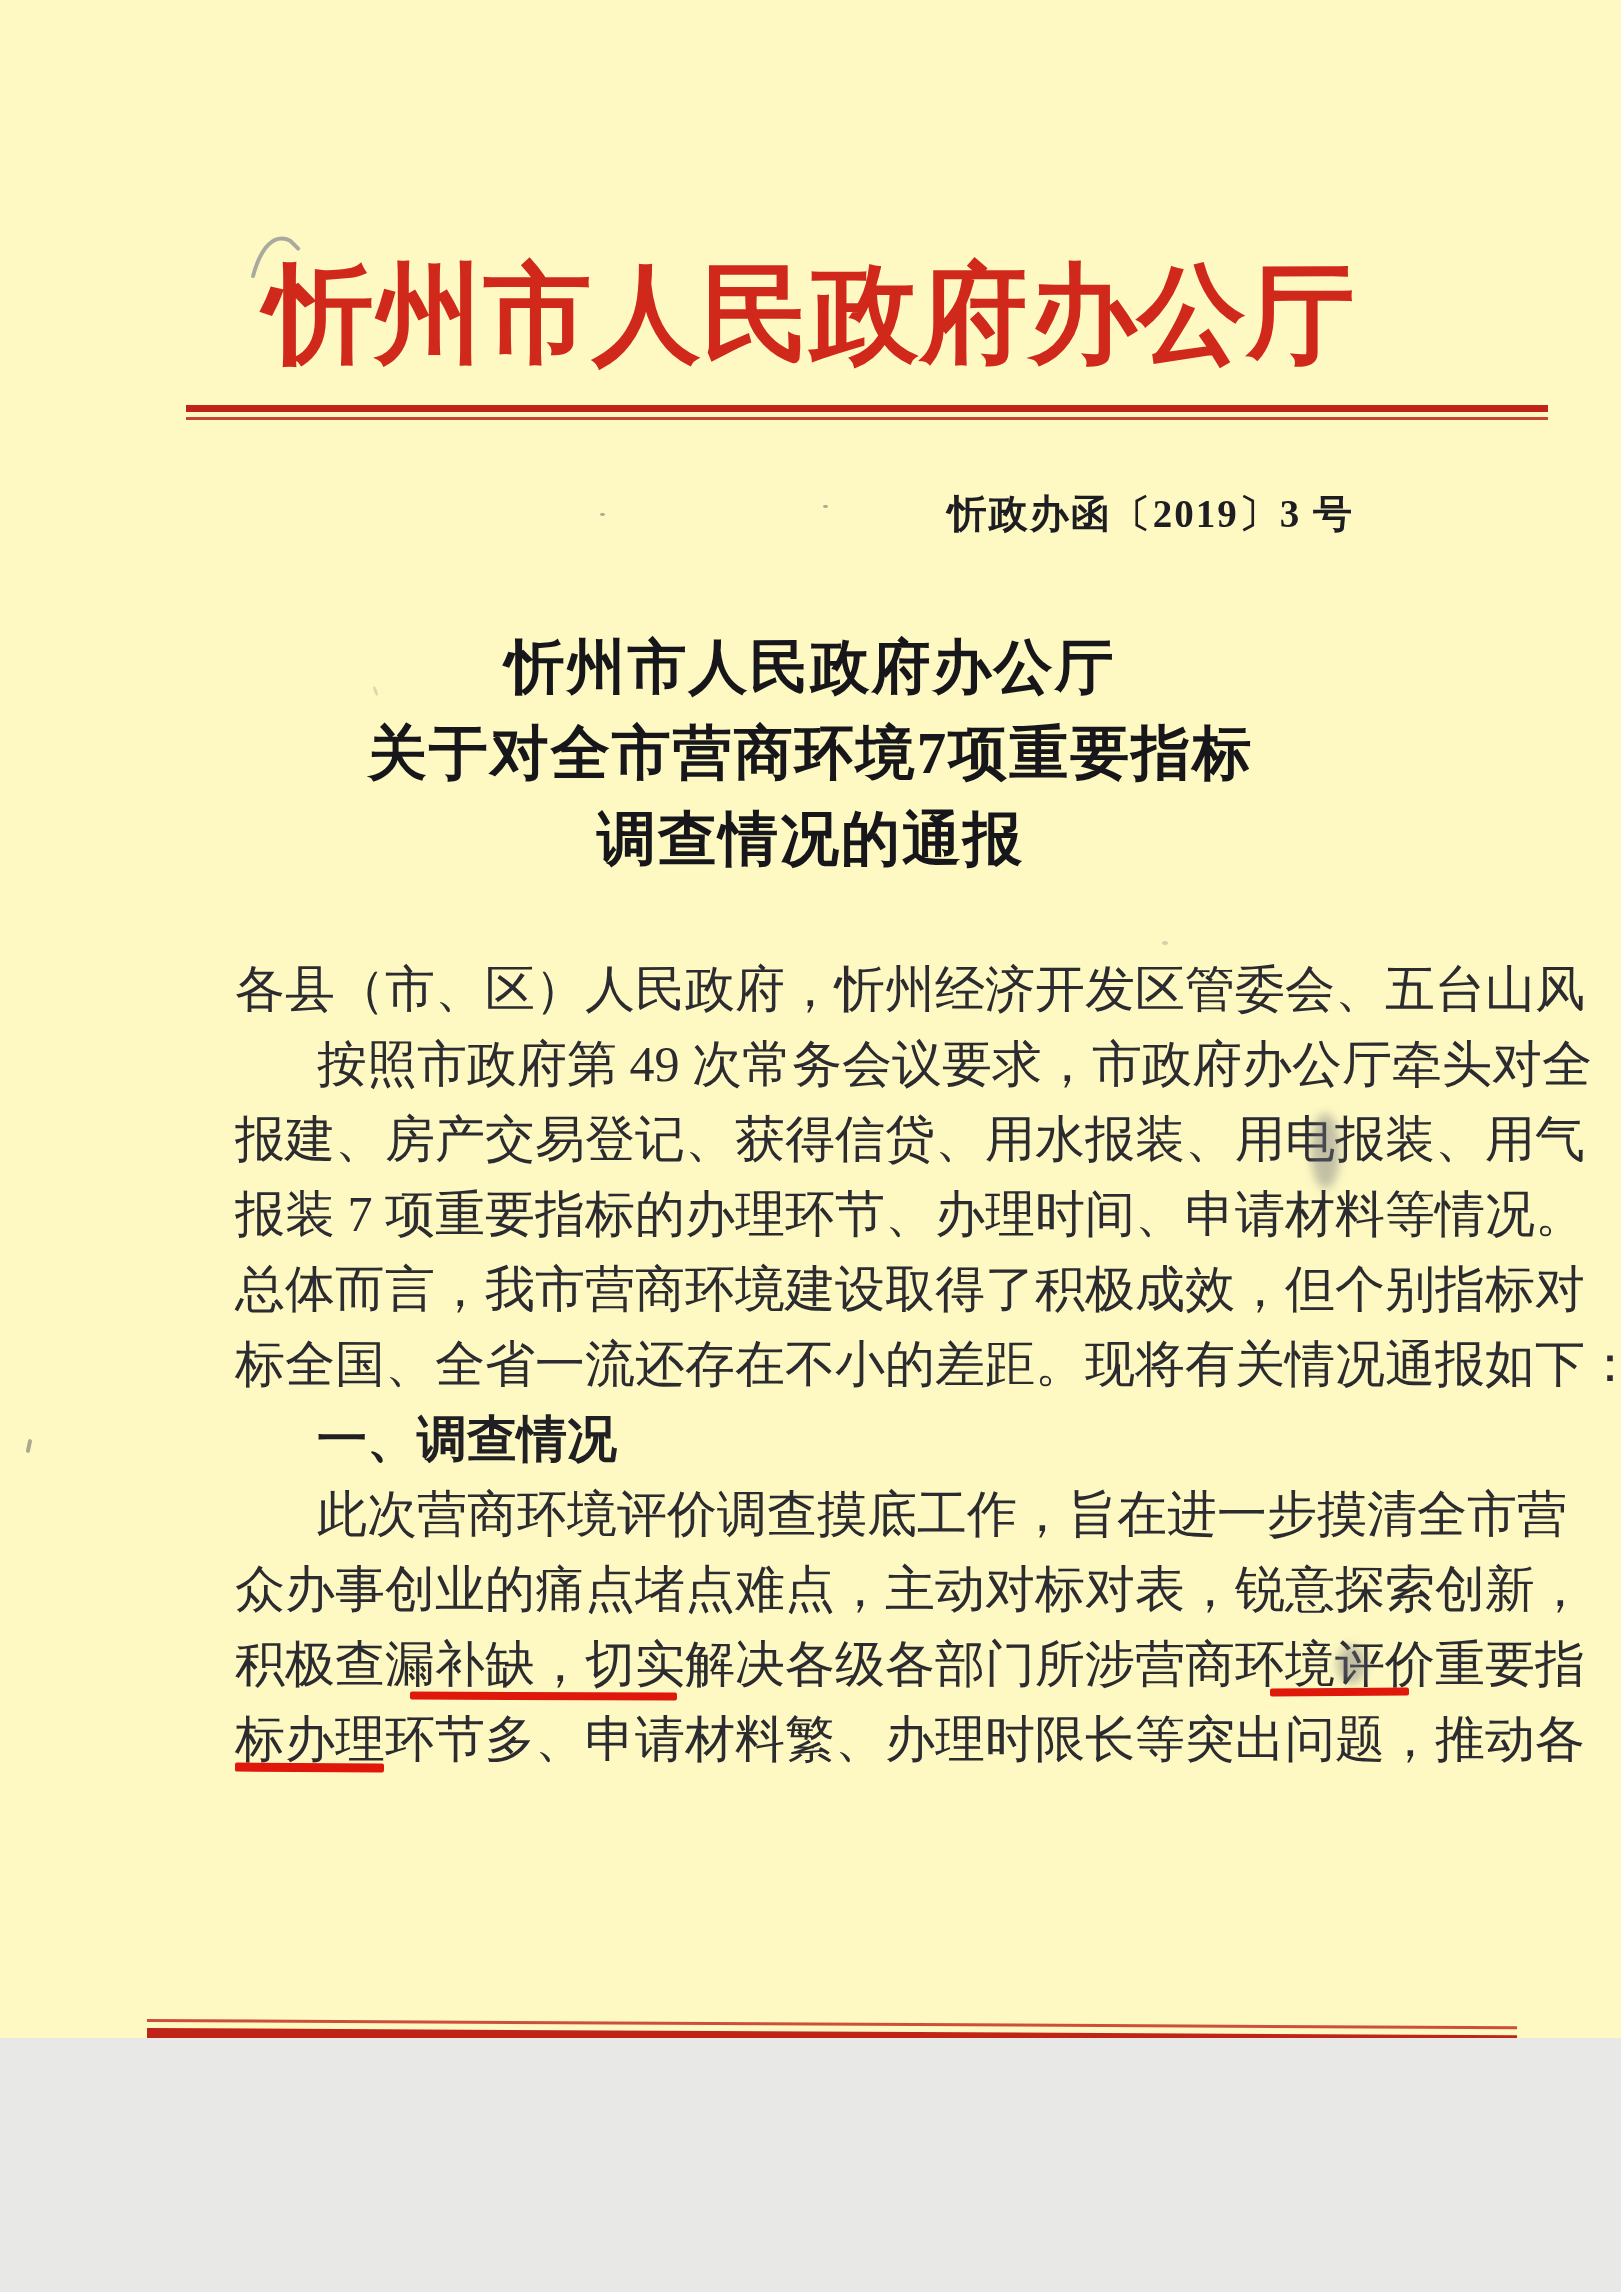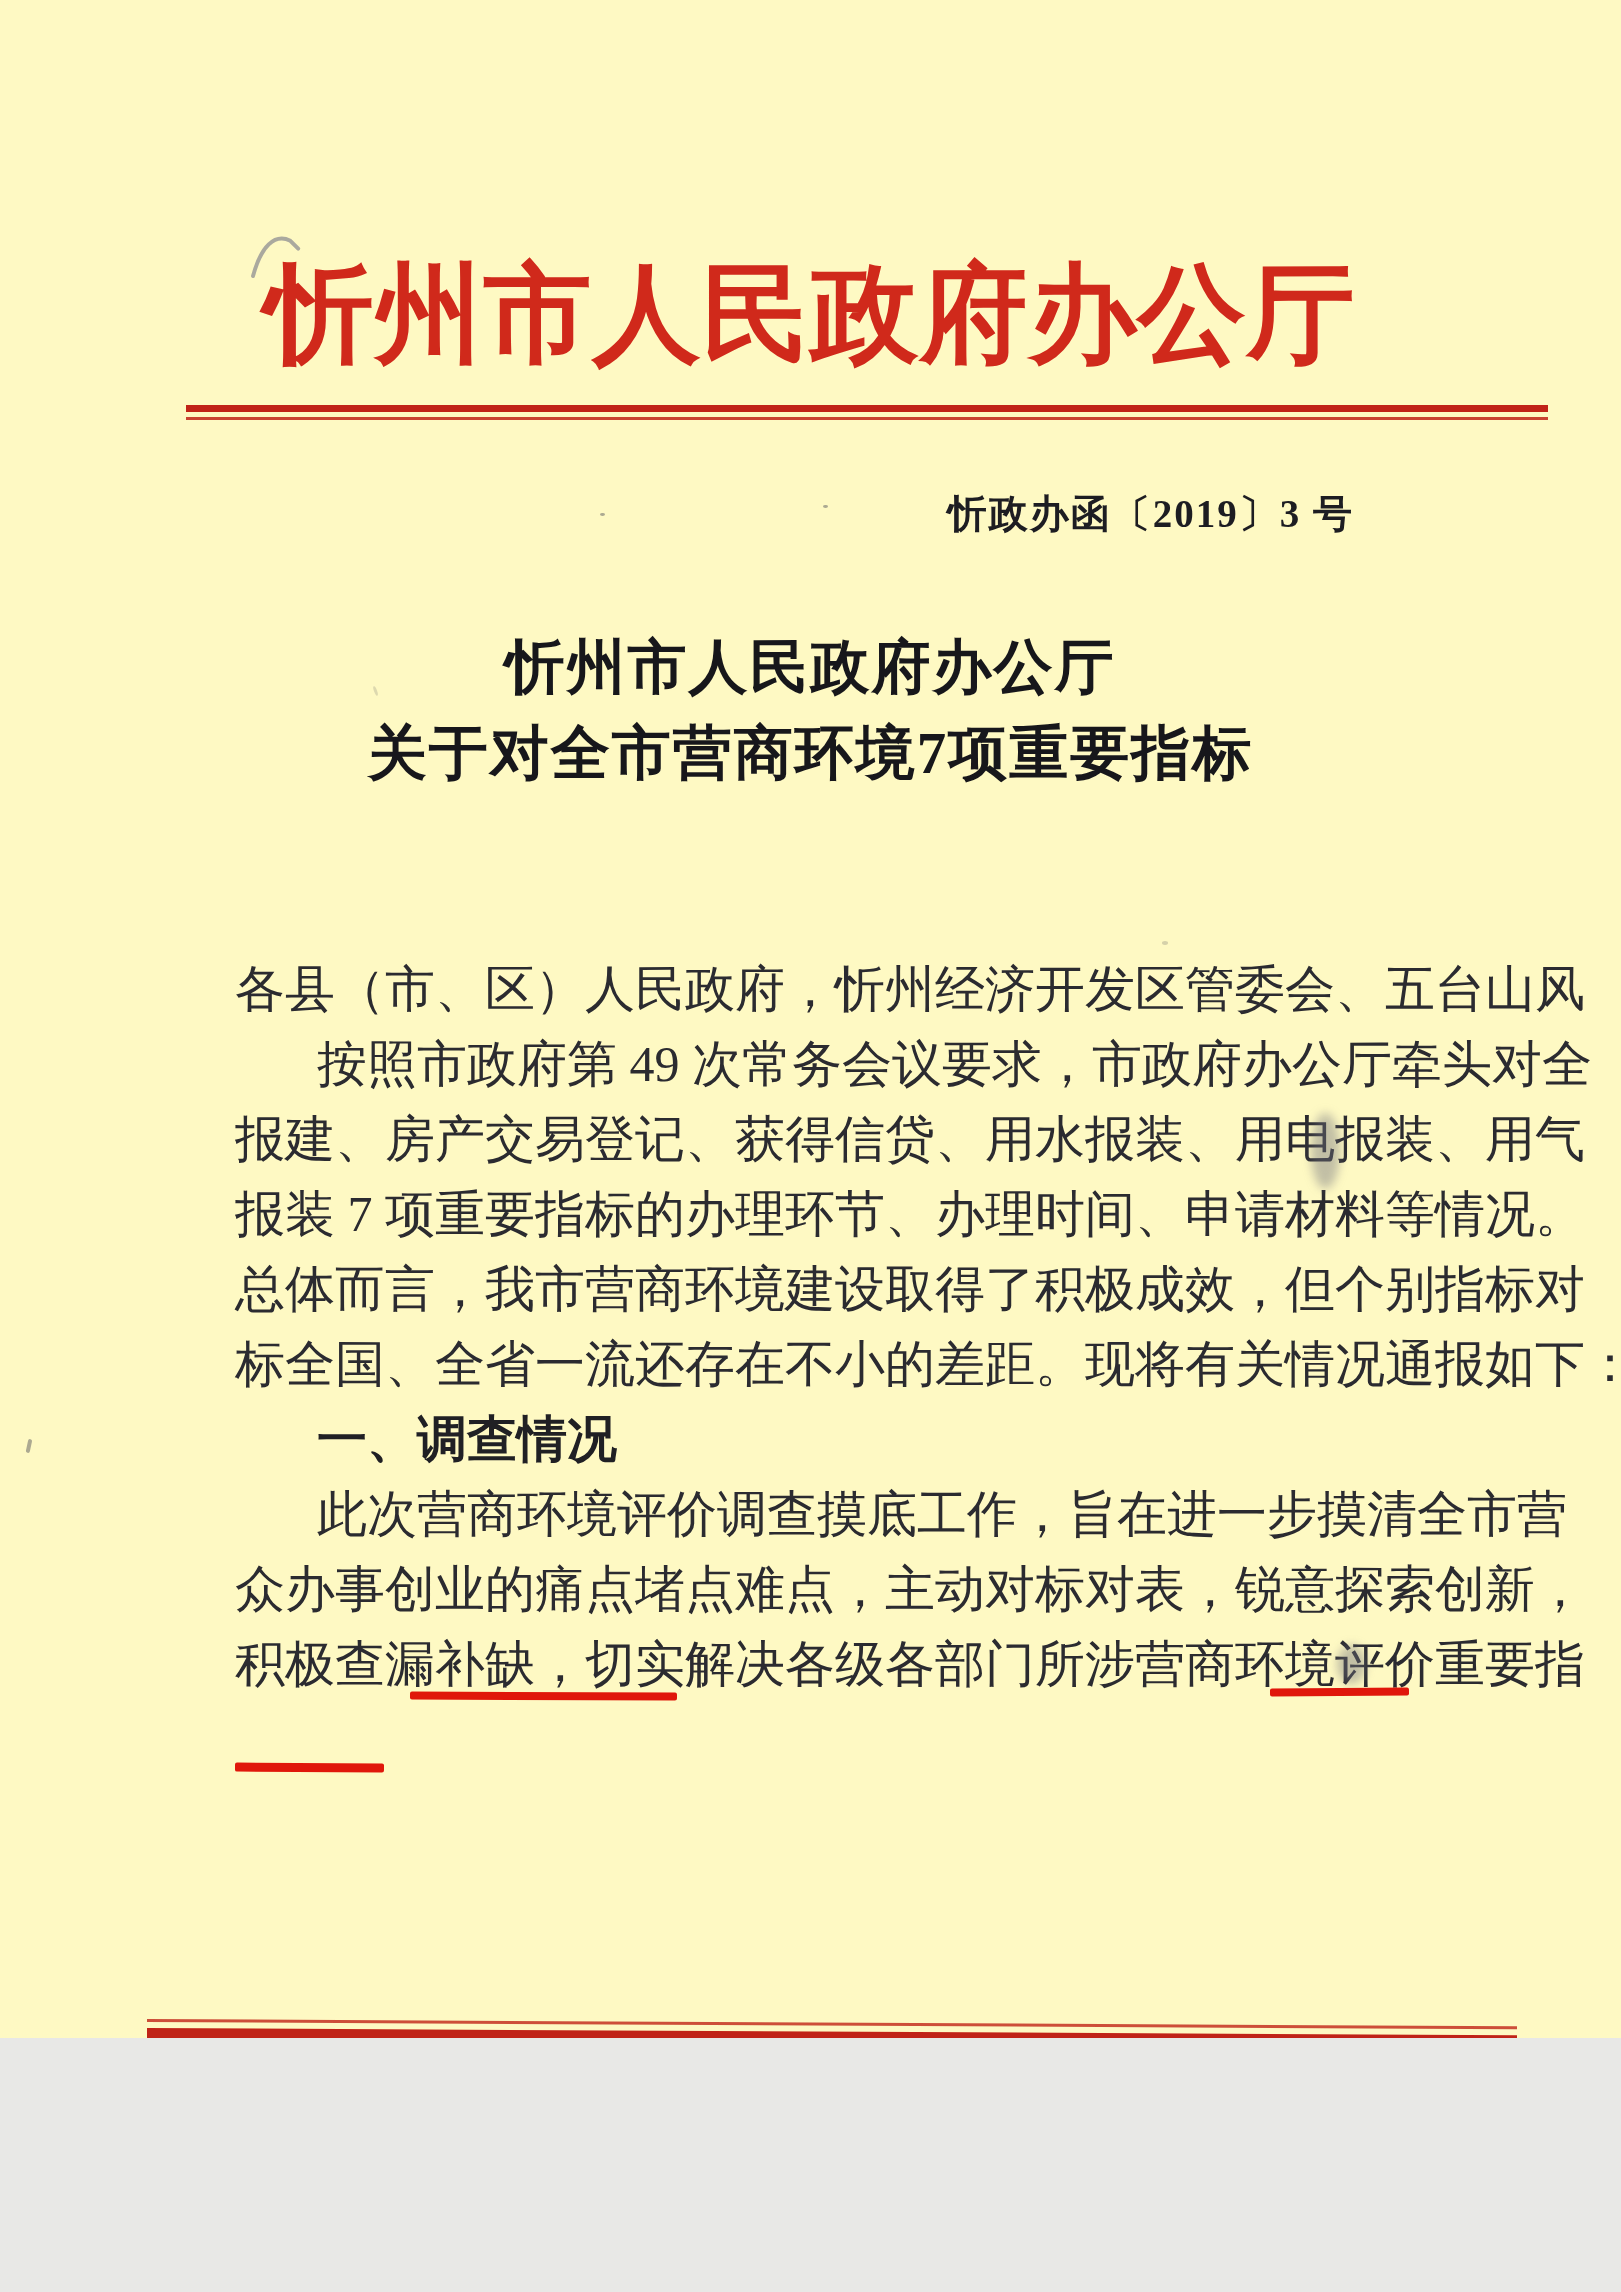--- a/index.html
+++ b/index.html
@@ -75,33 +75,35 @@
   <div class="org-header" style="color: rgb(208, 41, 27);">忻州市人民政府办公厅</div>
 
   <div class="rule rule-top-thick" style="background: rgb(192, 35, 23);"></div>
   <div class="rule rule-top-thin" style="background: rgb(192, 35, 23);"></div>
 
   <div class="doc-number">忻政办函〔2019〕3 号</div>
 
   <div class="title">
     <div class="title-line">忻州市人民政府办公厅</div>
     <div class="title-line">关于对全市营商环境7项重要指标</div>
+    <div class="title-line">调查情况的通报</div>
   </div>
 
   <div class="body-text">
     <div class="body-line">各县（市、区）人民政府，忻州经济开发区管委会、五台山风</div>
     <div class="body-line indent">按照市政府第 49 次常务会议要求，市政府办公厅牵头对全</div>
     <div class="body-line">报建、房产交易登记、获得信贷、用水报装、用电报装、用气</div>
     <div class="body-line">报装 7 项重要指标的办理环节、办理时间、申请材料等情况。</div>
     <div class="body-line">总体而言，我市营商环境建设取得了积极成效，但个别指标对</div>
     <div class="body-line">标全国、全省一流还存在不小的差距。现将有关情况通报如下：</div>
     <div class="body-line natural indent bold">一、调查情况</div>
     <div class="body-line indent">此次营商环境评价调查摸底工作，旨在进一步摸清全市营</div>
     <div class="body-line">众办事创业的痛点堵点难点，主动对标对表，锐意探索创新，</div>
     <div class="body-line">积极查漏补缺，切实解决各级各部门所涉营商环境评价重要指</div>
+    <div class="body-line">标办理环节多、申请材料繁、办理时限长等突出问题，推动各</div>
   </div>
 
   <div class="underline ul-1" style="background: rgb(224, 23, 11);"></div>
   <div class="underline ul-2" style="background: rgb(224, 23, 11);"></div>
   <div class="underline ul-3" style="background: rgb(224, 23, 11);"></div>
 
   <div class="rule rule-bottom-thin" style="background: rgb(192, 35, 23);"></div>
   <div class="rule rule-bottom-thick" style="background: rgb(192, 35, 23);"></div>
 
   <svg class="squiggle" width="69" height="55" viewBox="0 0 70 56">

